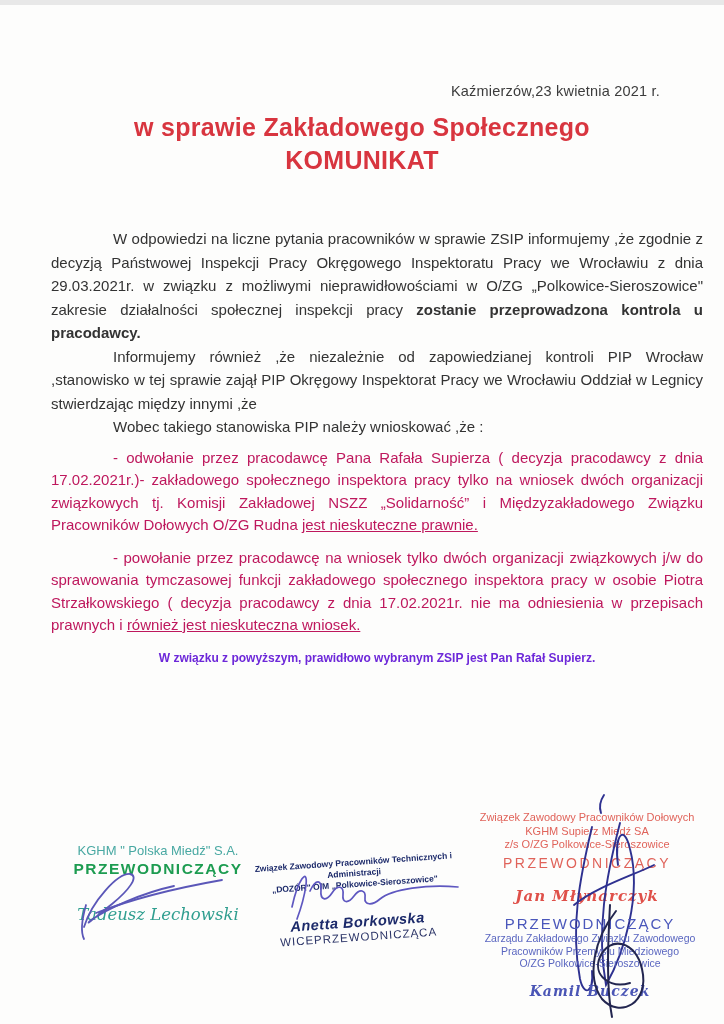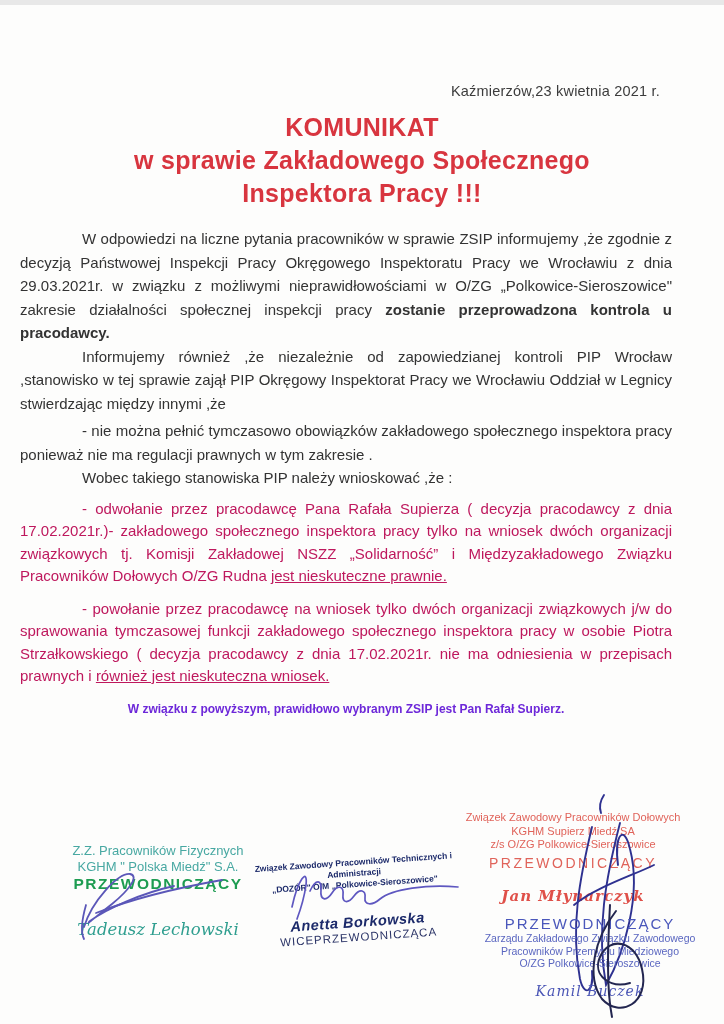--- a/index.html
+++ b/index.html
@@ -11,21 +11,21 @@
   .date-line{
     position:absolute;top:78px;right:64px;
     font-size:14.5px;color:#3c3c3c;letter-spacing:.2px;
   }
   .doc-title{
     position:absolute;top:106px;left:0;width:100%;
     text-align:center;color:#d8353f;font-weight:bold;
     font-size:25px;line-height:33px;letter-spacing:.3px;
   }
   .doc-body{
-    position:absolute;top:222px;left:20px;width:652px;
+    position:absolute;top:222px;left:51px;width:652px;
     font-size:15px;line-height:23.5px;text-align:justify;color:#333;
   }
   .para{margin:0;text-indent:62px;}
   .mt4{margin-top:4px;}
   .mt8{margin-top:8px;}
   .mt10{margin-top:10px;}
   .bold-para{font-weight:normal;line-height:22.5px;color:#be185d;}
   .ul{text-decoration:underline;}
   .red-conclusion{
     margin:10px 0 0;text-indent:0;text-align:center;
@@ -34,55 +34,52 @@
   
   .sig{position:absolute;text-align:center;}
   .sig-left{left:48px;top:838px;width:220px;}
   .sig-left .org{color:#48a8a2;font-size:13px;line-height:15.5px;}
   .sig-left .role{color:#1d9c51;font-weight:bold;font-size:15.5px;letter-spacing:1.5px;margin-top:1px;}
   .sig-left .name{color:#2f9e8f;font-family:"DejaVu Serif",serif;font-style:italic;font-size:16.5px;margin-top:27px;}
   .sig-mid{left:236px;top:852px;width:240px;transform:rotate(-4deg);}
   .sig-mid .org{color:#1c2a6a;font-weight:bold;font-size:8.5px;line-height:11px;}
   .sig-mid .name{color:#1c2a6a;font-weight:bold;font-style:italic;font-size:14.5px;margin-top:24px;letter-spacing:.5px;}
   .sig-mid .role{color:#2a3366;font-size:11.5px;letter-spacing:1px;margin-top:1px;}
-  .sig-rt{left:444px;top:806px;width:258px;}
+  .sig-rt{left:458px;top:806px;width:258px;}
   .sig-rt .org{color:#e0635a;font-size:11px;line-height:13.5px;}
   .sig-rt .role{color:#e0635a;font-size:14px;letter-spacing:2.5px;margin-top:3px;}
   .sig-rt .name{color:#df5049;font-family:"DejaVu Serif",serif;font-weight:bold;font-style:italic;font-size:15px;margin-top:16px;letter-spacing:1px;}
   .sig-rb{left:468px;top:910px;width:244px;}
   .sig-rb .role{color:#4a57bb;font-size:15px;letter-spacing:2px;}
   .sig-rb .org{color:#5a66c0;font-size:10.5px;line-height:12.5px;}
-  .sig-rb .name{color:#4a55b5;font-family:"DejaVu Serif",serif;font-weight:normal;font-style:italic;font-size:14px;margin-top:13px;letter-spacing:1px;}
+  .sig-rb .name{color:#4a55b5;font-family:"DejaVu Serif",serif;font-weight:bold;font-style:italic;font-size:14px;margin-top:13px;letter-spacing:1px;}
   .scribble{position:absolute;pointer-events:none;}
 </style>
 </head>
 <body>
 
 <div class="page">
 
   <div class="date-line">Kaźmierzów,23 kwietnia 2021 r.</div>
 
   <div class="doc-title">
+    <div>w sprawie Zakładowego Społecznego</div>
     <div>KOMUNIKAT</div>
-    <div>w sprawie Zakładowego Społecznego</div>
-    <div>Inspektora Pracy !!!</div>
   </div>
 
   <div class="doc-body">
     <p class="para"><span>W odpowiedzi na liczne pytania pracowników w sprawie ZSIP informujemy ,że zgodnie z decyzją Państwowej Inspekcji Pracy Okręgowego Inspektoratu Pracy we Wrocławiu z dnia 29.03.2021r. w związku z możliwymi nieprawidłowościami w O/ZG „Polkowice-Sieroszowice"  zakresie działalności społecznej inspekcji pracy </span><b>zostanie przeprowadzona kontrola u pracodawcy.</b></p>
     <p class="para">Informujemy również ,że niezależnie od zapowiedzianej kontroli PIP Wrocław ,stanowisko w tej sprawie zajął  PIP Okręgowy Inspektorat Pracy we Wrocławiu Oddział w Legnicy stwierdzając między innymi ,że</p>
-    <p class="para mt4">- nie można pełnić tymczasowo  obowiązków zakładowego społecznego inspektora pracy ponieważ nie ma regulacji prawnych w tym zakresie .</p>
     <p class="para">Wobec takiego stanowiska PIP należy  wnioskować  ,że :</p>
     <p class="para bold-para mt8"><span>- odwołanie przez pracodawcę Pana Rafała Supierza ( decyzja pracodawcy z dnia 17.02.2021r.)- zakładowego społecznego inspektora pracy tylko na wniosek dwóch  organizacji związkowych  tj. Komisji Zakładowej NSZZ „Solidarność” i Międzyzakładowego Związku Pracowników Dołowych   O/ZG Rudna  </span><span class="ul">jest nieskuteczne prawnie.</span></p>
     <p class="para bold-para mt10"><span>- powołanie przez pracodawcę na wniosek tylko dwóch organizacji związkowych j/w do sprawowania tymczasowej funkcji zakładowego społecznego inspektora pracy w osobie Piotra Strzałkowskiego ( decyzja pracodawcy z dnia 17.02.2021r. nie ma odniesienia w przepisach prawnych i </span><span class="ul">również jest nieskuteczna wniosek.</span></p>
     <p class="red-conclusion">W związku z powyższym, prawidłowo wybranym ZSIP jest Pan Rafał Supierz.</p>
   </div>
 
   <div class="sig sig-left">
-    <div class="org">Z.Z. Pracowników Fizycznych</div>
     <div class="org">KGHM " Polska Miedź" S.A.</div>
     <div class="role">PRZEWODNICZĄCY</div>
     <div class="name">Tadeusz Lechowski</div>
   </div>
   <svg class="scribble" style="left:70px;top:856px;" width="180" height="80" viewBox="0 0 180 80">
     <g fill="none" stroke="#5b57b8" stroke-width="1.8" stroke-linecap="round">
       <path d="M14,66 C22,40 48,12 60,13 C70,15 58,30 42,43 C28,54 14,66 20,60 C36,48 72,32 104,25"></path>
       <path d="M26,52 C62,38 112,26 152,19"></path>
       <path d="M16,44 C12,58 10,70 14,78"></path>
     </g>

